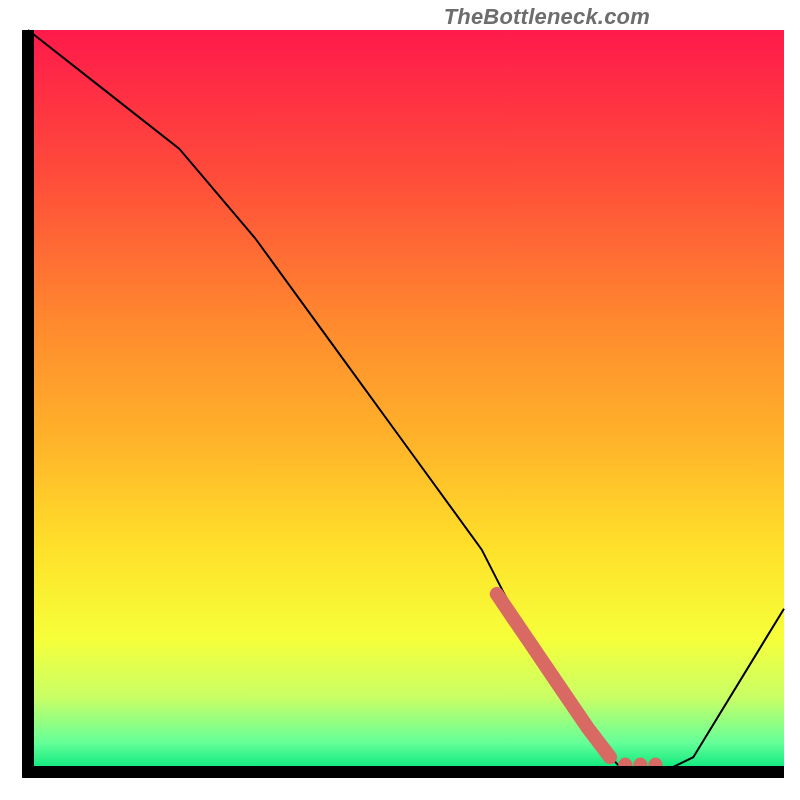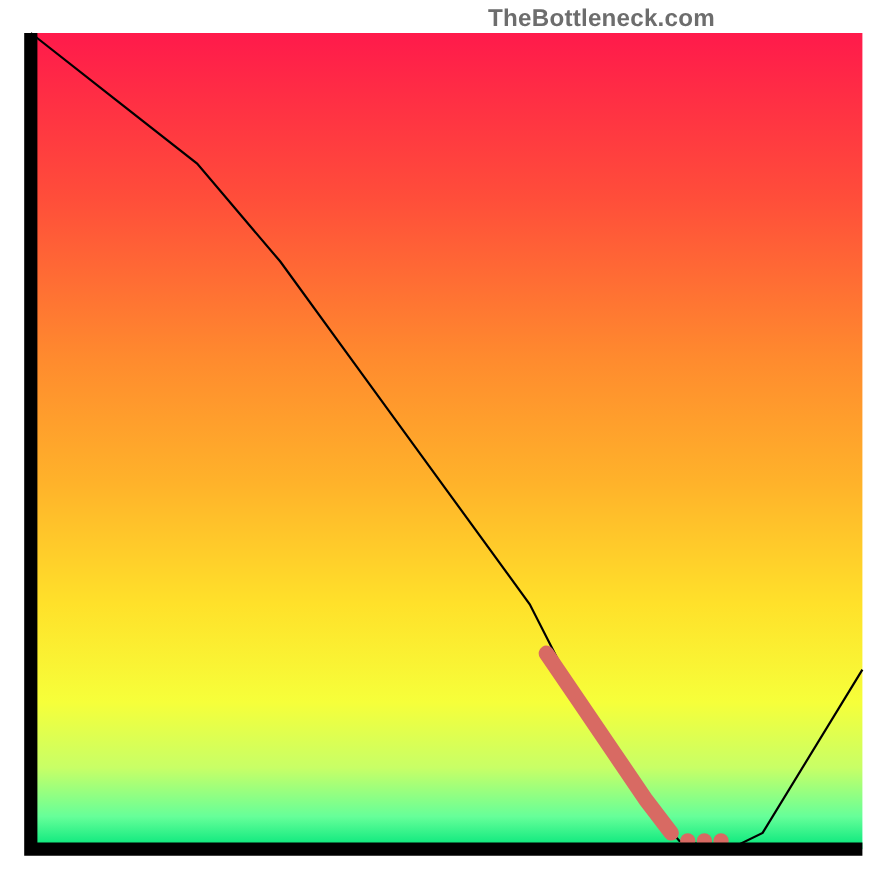--- a/index.html
+++ b/index.html
@@ -8,20 +8,21 @@
     width: 800px;
     height: 800px;
     overflow: hidden;
     background: #ffffff;
     font-family: Arial, Helvetica, sans-serif;
   }
   .chart-wrap {
     position: relative;
     width: 668px;
     height: 800px;
+    font-style: italic;
   }
   .watermark {
     position: absolute;
     top: 4px;
     right: 18px;
     font-size: 22px;
     font-weight: 600;
     color: #6d6d6d;
     letter-spacing: 0.2px;
     z-index: 10;

